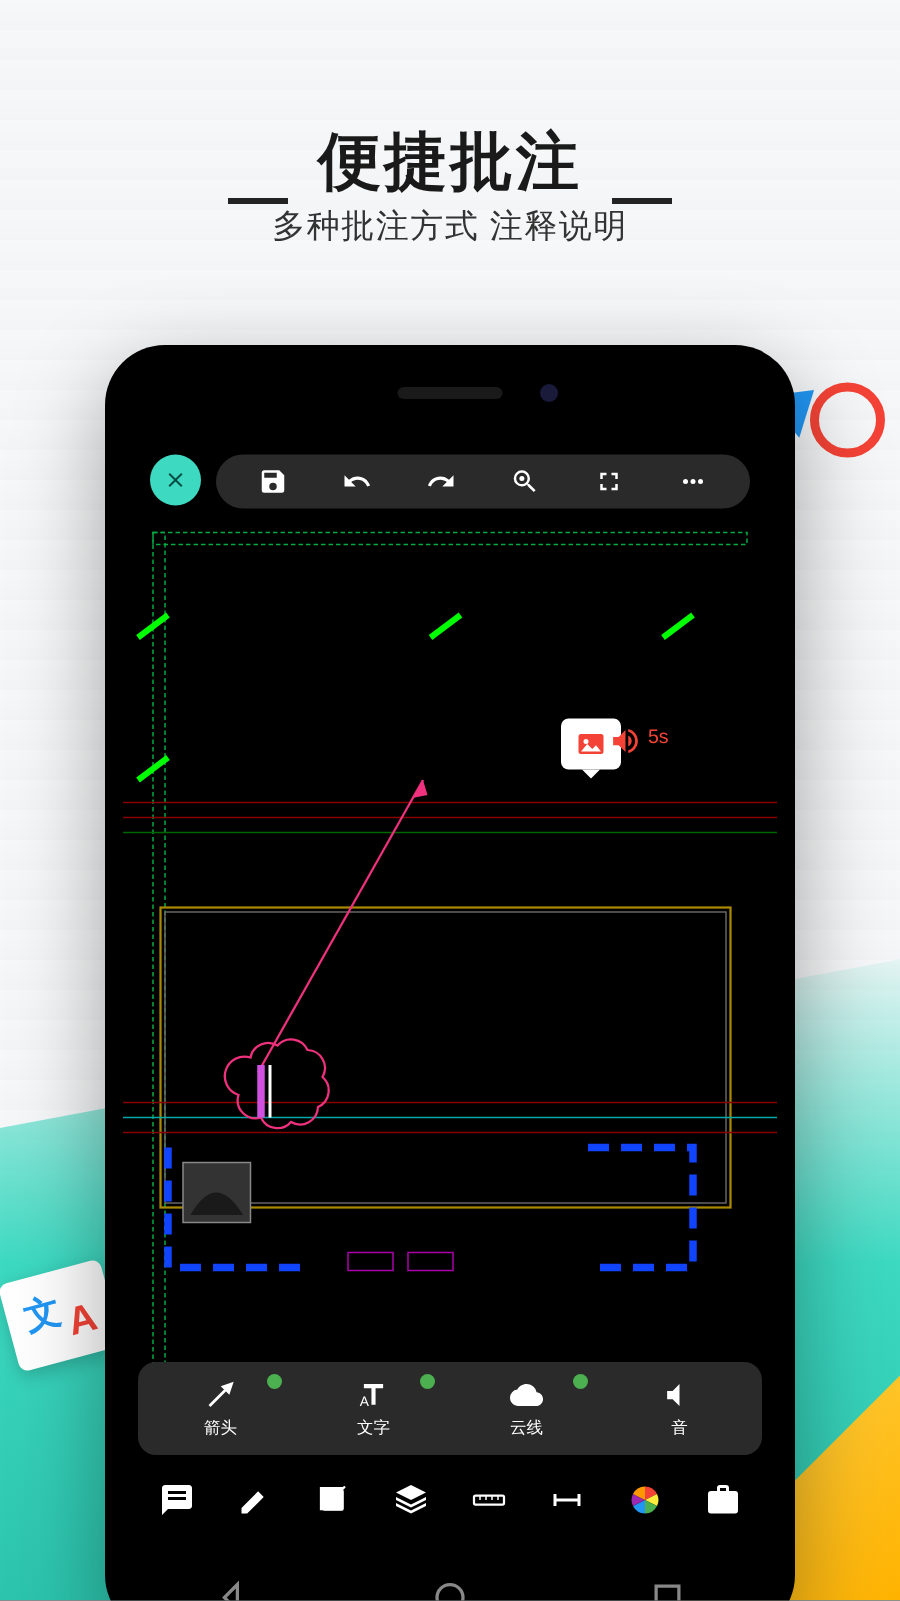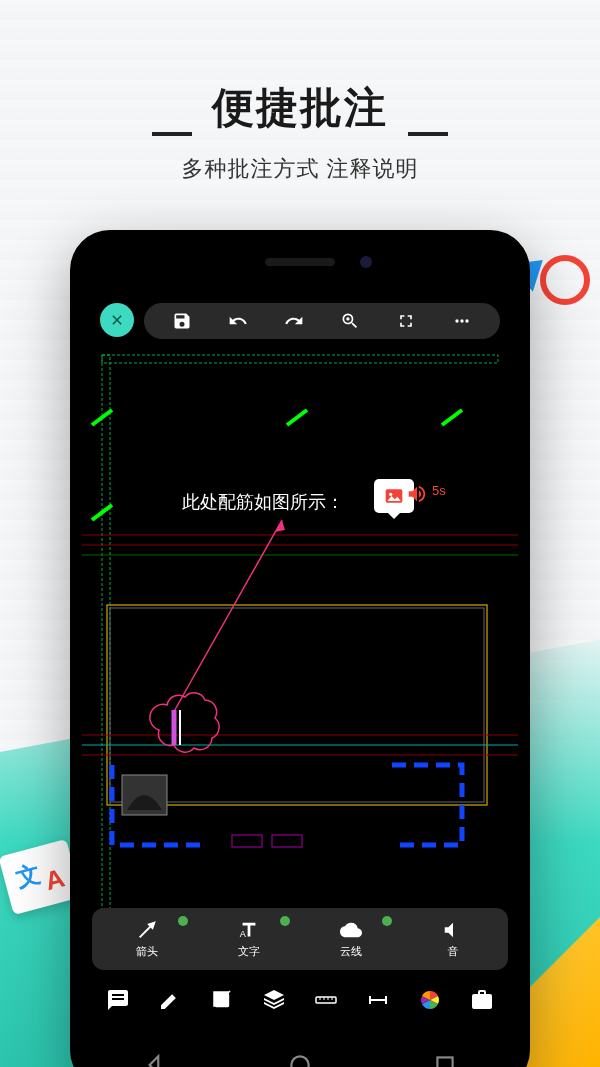--- a/index.html
+++ b/index.html
@@ -3,21 +3,21 @@
 <meta charset="utf-8">
 <style>
 *{margin:0;padding:0;box-sizing:border-box}
 body{width:600px;height:1067px;background:#f5f6f7;position:relative;overflow:hidden;font-family:-apple-system,sans-serif}
 .bg-blueprint{position:absolute;inset:0;background:linear-gradient(180deg,#f8f9fa 0%,#f0f2f4 100%);background-size:20px 20px;opacity:0.5}
 .bg-teal{position:absolute;bottom:0;left:0;width:100%;height:450px;background:linear-gradient(180deg,transparent 0%,#3dd9c1 50%,#2cc4ad 100%);clip-path:polygon(0 30%,100% 5%,100% 100%,0 100%)}
 .header{position:relative;z-index:1;text-align:center;padding-top:80px}
 .title-row{display:flex;align-items:flex-end;justify-content:center;gap:20px}
 .title-dash{width:40px;height:4px;background:#222}
 .title{font-size:42px;font-weight:700;color:#1a1a1a;letter-spacing:2px}
-.subtitle{font-size:22px;color:#333;margin-top:18px;letter-spacing:1px}
+.subtitle{font-size:22px;color:#333;letter-spacing:1px}
 .phone{position:absolute;left:50%;top:230px;transform:translateX(-50%);width:460px;height:860px;background:#000;border-radius:40px;z-index:2;box-shadow:0 20px 60px rgba(0,0,0,0.35)}
 .speaker{position:absolute;top:28px;left:50%;transform:translateX(-50%);width:70px;height:8px;background:#1a1a1a;border-radius:4px}
 .camera{position:absolute;top:26px;left:calc(50% + 60px);width:12px;height:12px;background:#1a1a3a;border-radius:50%}
 .screen{position:absolute;top:55px;left:12px;right:12px;bottom:60px;background:#000;overflow:hidden}
 .sysnav{position:absolute;bottom:0;left:12px;right:12px;height:50px;display:flex;align-items:center;justify-content:space-around}
 .sysnav svg{width:26px;height:26px}
 .close-btn{position:absolute;top:18px;left:18px;width:34px;height:34px;background:#3dd9c1;border-radius:50%;display:flex;align-items:center;justify-content:center;z-index:5}
 .close-btn svg{width:16px;height:16px}
 .topbar{position:absolute;top:18px;left:62px;right:18px;height:36px;background:#2a2a2a;border-radius:18px;display:flex;align-items:center;justify-content:space-around;padding:0 10px;z-index:5}
 .topbar svg{width:20px;height:20px}
@@ -120,21 +120,20 @@
       <rect x="190" y="550" width="30" height="12" fill="none" stroke="#a0a" stroke-width="1"></rect>
 
       <line x1="200" y1="235" x2="90" y2="430" stroke="#f0317d" stroke-width="1.5"></line>
       <polygon points="200,235 193,247 203,245" fill="#f0317d"></polygon>
 
       <path d="M85 420 a12 12 0 0 1 18 -8 a12 12 0 0 1 20 3 a12 12 0 0 1 10 18 a12 12 0 0 1 -3 20 a12 12 0 0 1 -18 10 a12 12 0 0 1 -20 -3 a12 12 0 0 1 -15 -15 a12 12 0 0 1 8 -25 z" fill="none" stroke="#f0317d" stroke-width="1.5"></path>
       <line x1="92" y1="425" x2="92" y2="460" stroke="#d050e0" stroke-width="5"></line>
       <line x1="98" y1="425" x2="98" y2="460" stroke="#fff" stroke-width="2"></line>
     </svg>
 
-    <div class="annot-text">此处配筋如图所示：</div>
     <div class="annot-img">
       <svg viewBox="0 0 24 24">
           <rect x="2" y="4" width="20" height="16" rx="2" fill="#f44336"></rect>
           <circle cx="8" cy="10" r="2" fill="#fff"></circle>
           <path d="M4 18 L9 12 L13 16 L16 13 L20 18 Z" fill="#fff"></path>
         </svg>
     </div>
     <div class="annot-audio">
       <svg viewBox="0 0 24 24">
           <path fill="#f44336" d="M3 9v6h4l5 5V4L7 9H3zm13.5 3c0-1.77-1.02-3.29-2.5-4.03v8.05c1.48-.73 2.5-2.25 2.5-4.02zM14 3.23v2.06c2.89.86 5 3.54 5 6.71s-2.11 5.85-5 6.71v2.06c4.01-.91 7-4.49 7-8.77s-2.99-7.86-7-8.77z"></path>

